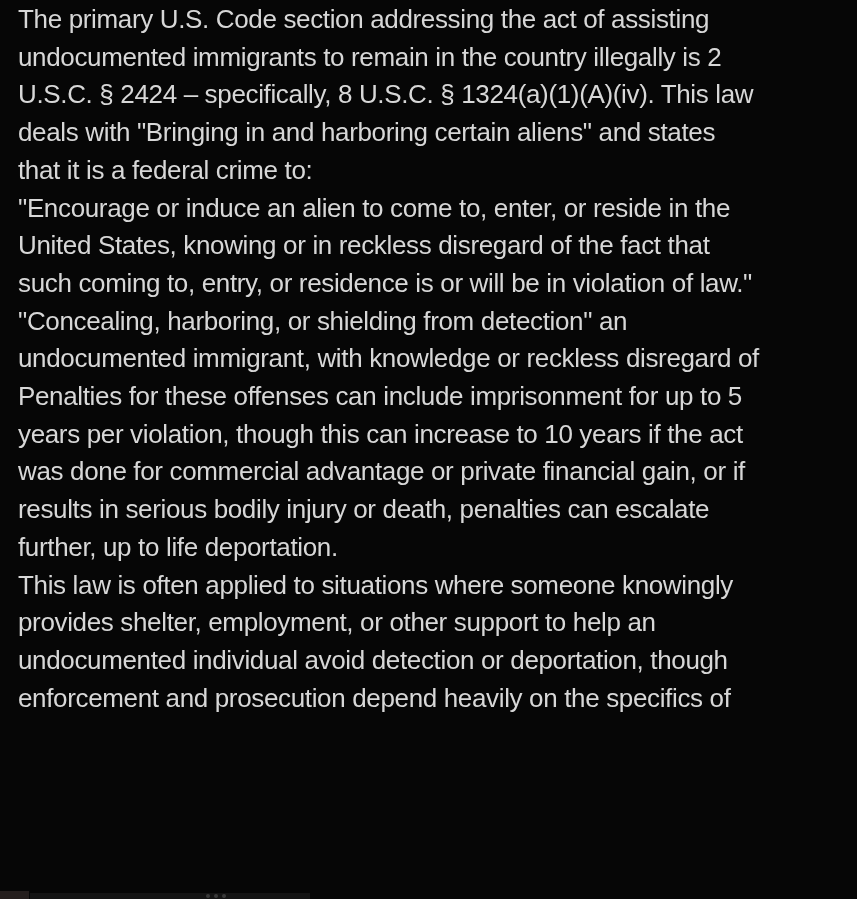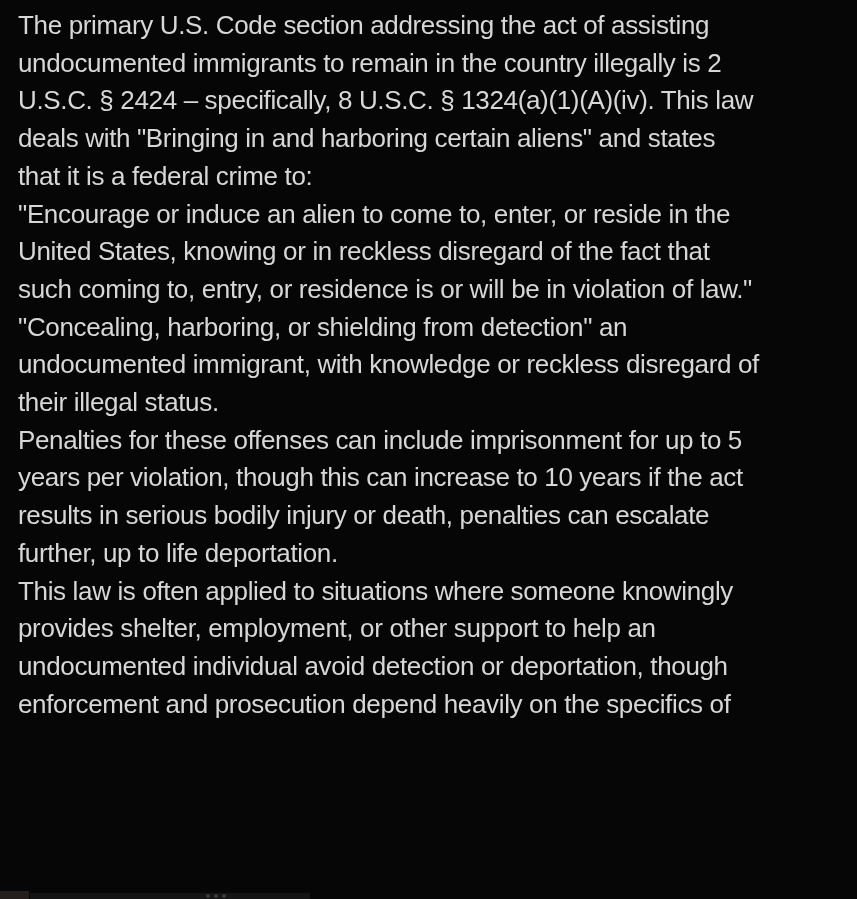--- a/index.html
+++ b/index.html
@@ -19,21 +19,21 @@
   }
   .screen {
     position: relative;
     width: 857px;
     height: 899px;
     background: var(--bg);
   }
   .message-text {
     position: absolute;
     left: 18px;
-    top: 7px;
+    top: 1px;
     right: 4px;
     color: var(--text);
     font-size: 26px;
     line-height: 37.7px;
     letter-spacing: -0.35px;
     font-weight: 400;
   }
   .message-text .line {
     white-space: nowrap;
   }
@@ -81,23 +81,23 @@
   <div class="line">The primary U.S. Code section addressing the act of assisting</div>
       <div class="line">undocumented immigrants to remain in the country illegally is 2</div>
       <div class="line">U.S.C. § 2424 – specifically, 8 U.S.C. § 1324(a)(1)(A)(iv). This law</div>
       <div class="line">deals with "Bringing in and harboring certain aliens" and states</div>
       <div class="line">that it is a federal crime to:</div>
       <div class="line">"Encourage or induce an alien to come to, enter, or reside in the</div>
       <div class="line">United States, knowing or in reckless disregard of the fact that</div>
       <div class="line">such coming to, entry, or residence is or will be in violation of law."</div>
       <div class="line">"Concealing, harboring, or shielding from detection" an</div>
       <div class="line">undocumented immigrant, with knowledge or reckless disregard of</div>
-      <div class="line">their illegal status.</div>
       <div class="line">Penalties for these offenses can include imprisonment for up to 5</div>
       <div class="line">years per violation, though this can increase to 10 years if the act</div>
+      <div class="line">was done for commercial advantage or private financial gain, or if</div>
       <div class="line">results in serious bodily injury or death, penalties can escalate</div>
       <div class="line">further, up to life deportation.</div>
       <div class="line">This law is often applied to situations where someone knowingly</div>
       <div class="line">provides shelter, employment, or other support to help an</div>
       <div class="line">undocumented individual avoid detection or deportation, though</div>
       <div class="line">enforcement and prosecution depend heavily on the specifics of</div>
     </div>
 
   <div class="bottom-chip"></div>
 

